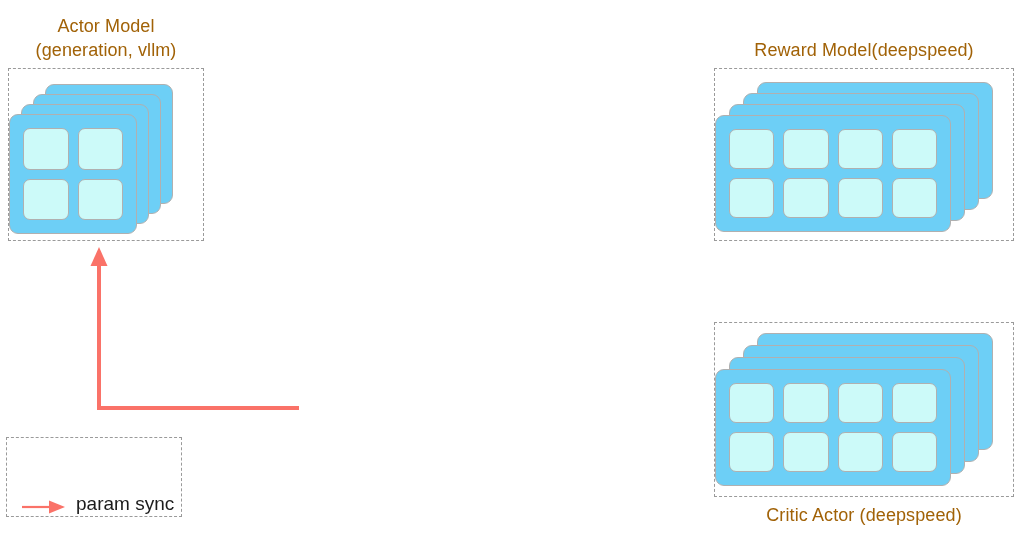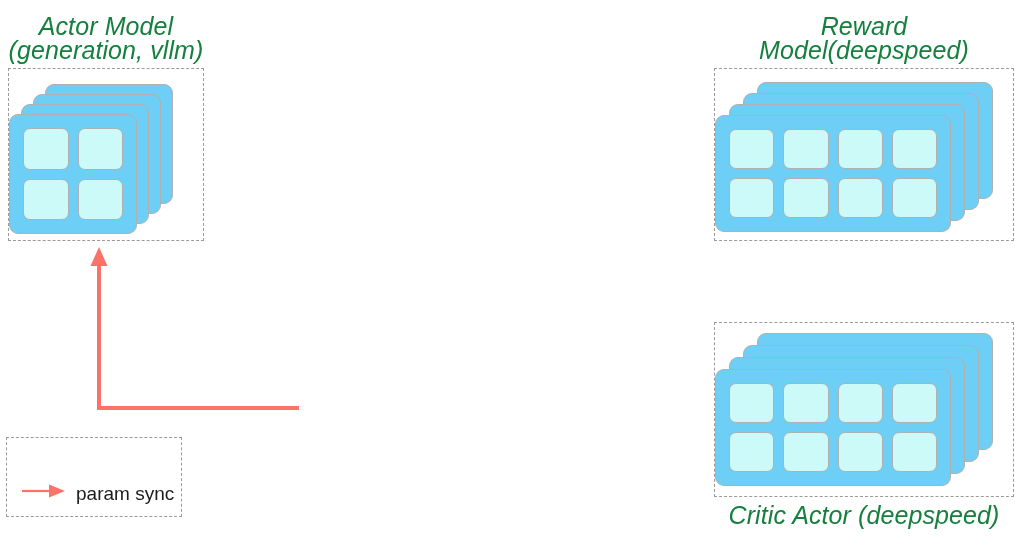--- a/index.html
+++ b/index.html
@@ -27,26 +27,25 @@
 
   
   .group {
     position: absolute;
   }
   .group-title {
     position: absolute;
     left: 0;
     width: 100%;
     text-align: center;
-    font-size: 25px;
+    font-size: 18px;
     line-height: 24px;
-    color: #15803d;
+    color: #a16207;
     white-space: pre-line;
     letter-spacing: 0.1px;
-    font-style: italic;
   }
   .group-title.above { bottom: 100%; margin-bottom: 6px; }
   .group-title.below { top: 100%; margin-top: 6px; }
 
   .dashed-box {
     position: absolute;
     left: 0;
     top: 0;
     width: 100%;
     height: 100%;
@@ -100,23 +99,23 @@
     left: 6px;
     top: 437px;
     width: 176px;
     height: 80px;
     box-sizing: border-box;
     border: 1.6px dashed #9a9a9a;
   }
   #legend .legend-row {
     position: absolute;
     left: 14px;
-    bottom: 11px;
+    bottom: 1px;
     display: flex;
-    align-items: flex-start;
+    align-items: flex-end;
     gap: 9px;
   }
   #legend .legend-label {
     font-size: 19px;
     line-height: 22px;
     color: #1c1c1c;
   }
 </style>
 </head>
 <body>

